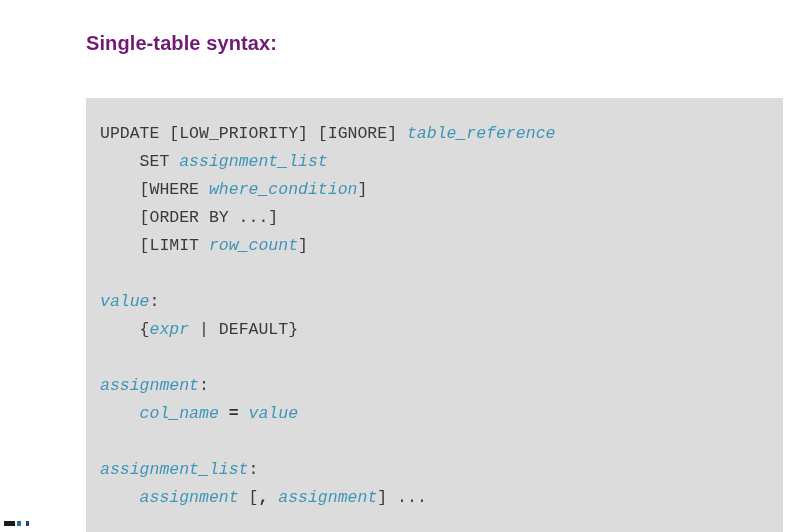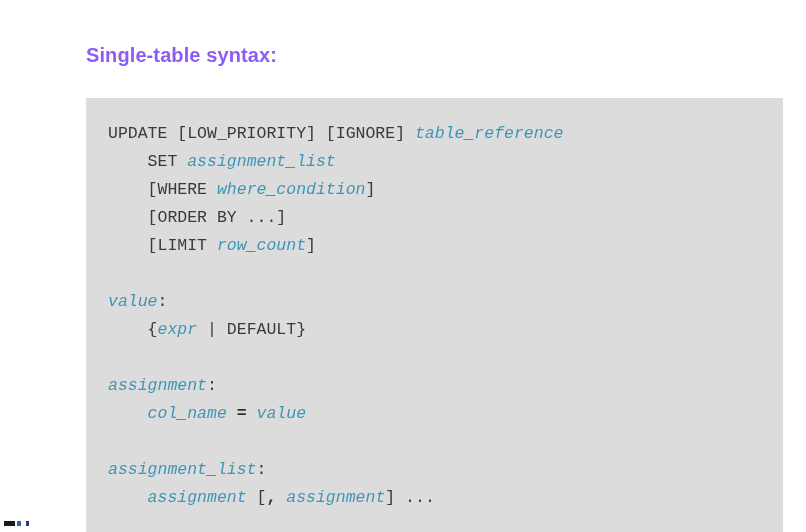--- a/index.html
+++ b/index.html
@@ -21,25 +21,25 @@
     left: 0; top: 0;
     width: 806px;
     height: 532px;
     background: #ffffff;
   }
 
   
   .page-title {
     position: absolute;
     left: 86px;
-    top: 44px;
+    top: 32px;
     font-family: "Liberation Sans", sans-serif;
     font-size: 20px;
     font-weight: 600;
-    color: #8b5cf6;
+    color: #701a75;
     letter-spacing: 0.1px;
     white-space: nowrap;
   }
 
   
   .code-block {
     position: absolute;
     left: 86px;
     top: 98px;
     width: 697px;
@@ -53,21 +53,21 @@
   .code-lines {
     font-family: "Liberation Mono", "DejaVu Sans Mono", monospace;
     font-size: 16.5px;
     line-height: 28px;
     white-space: pre;
     color: #3a3a3a;
   }
 
   .code-line {
     height: 28px;
-    padding-left: 22px;
+    padding-left: 14px;
     white-space: pre;
   }
 
   .code-line.blank {
     height: 28px;
   }
 
   
   .tok-kw {
     color: #3a3a3a;

